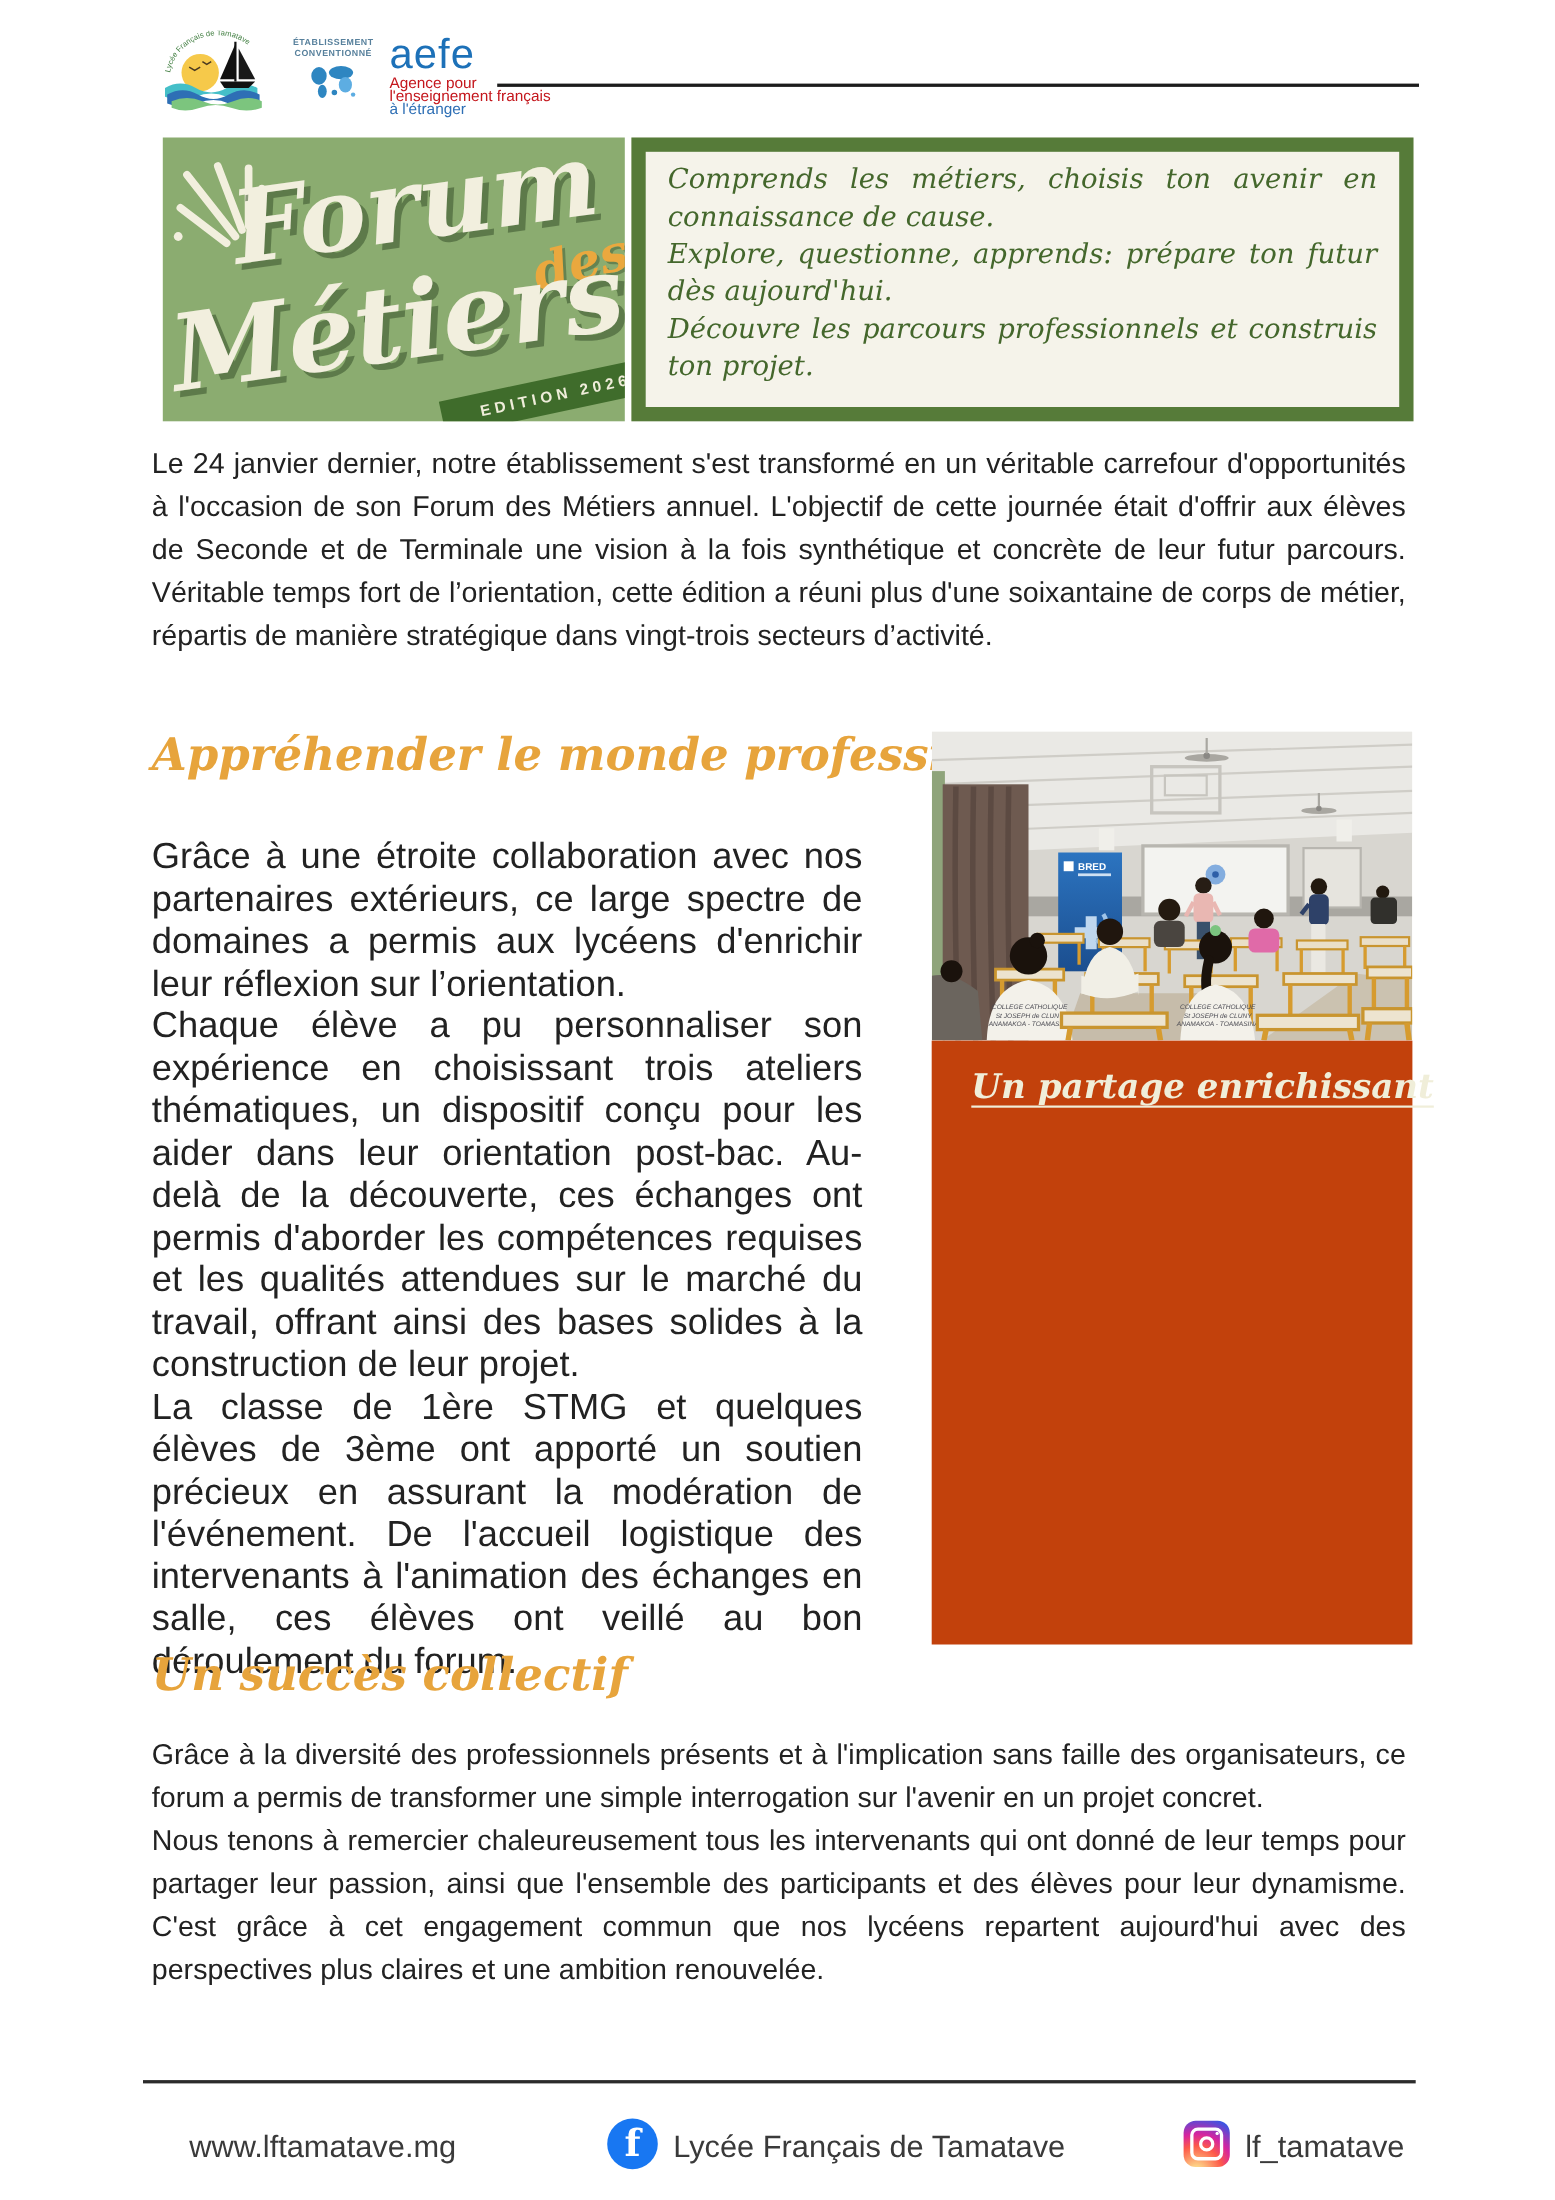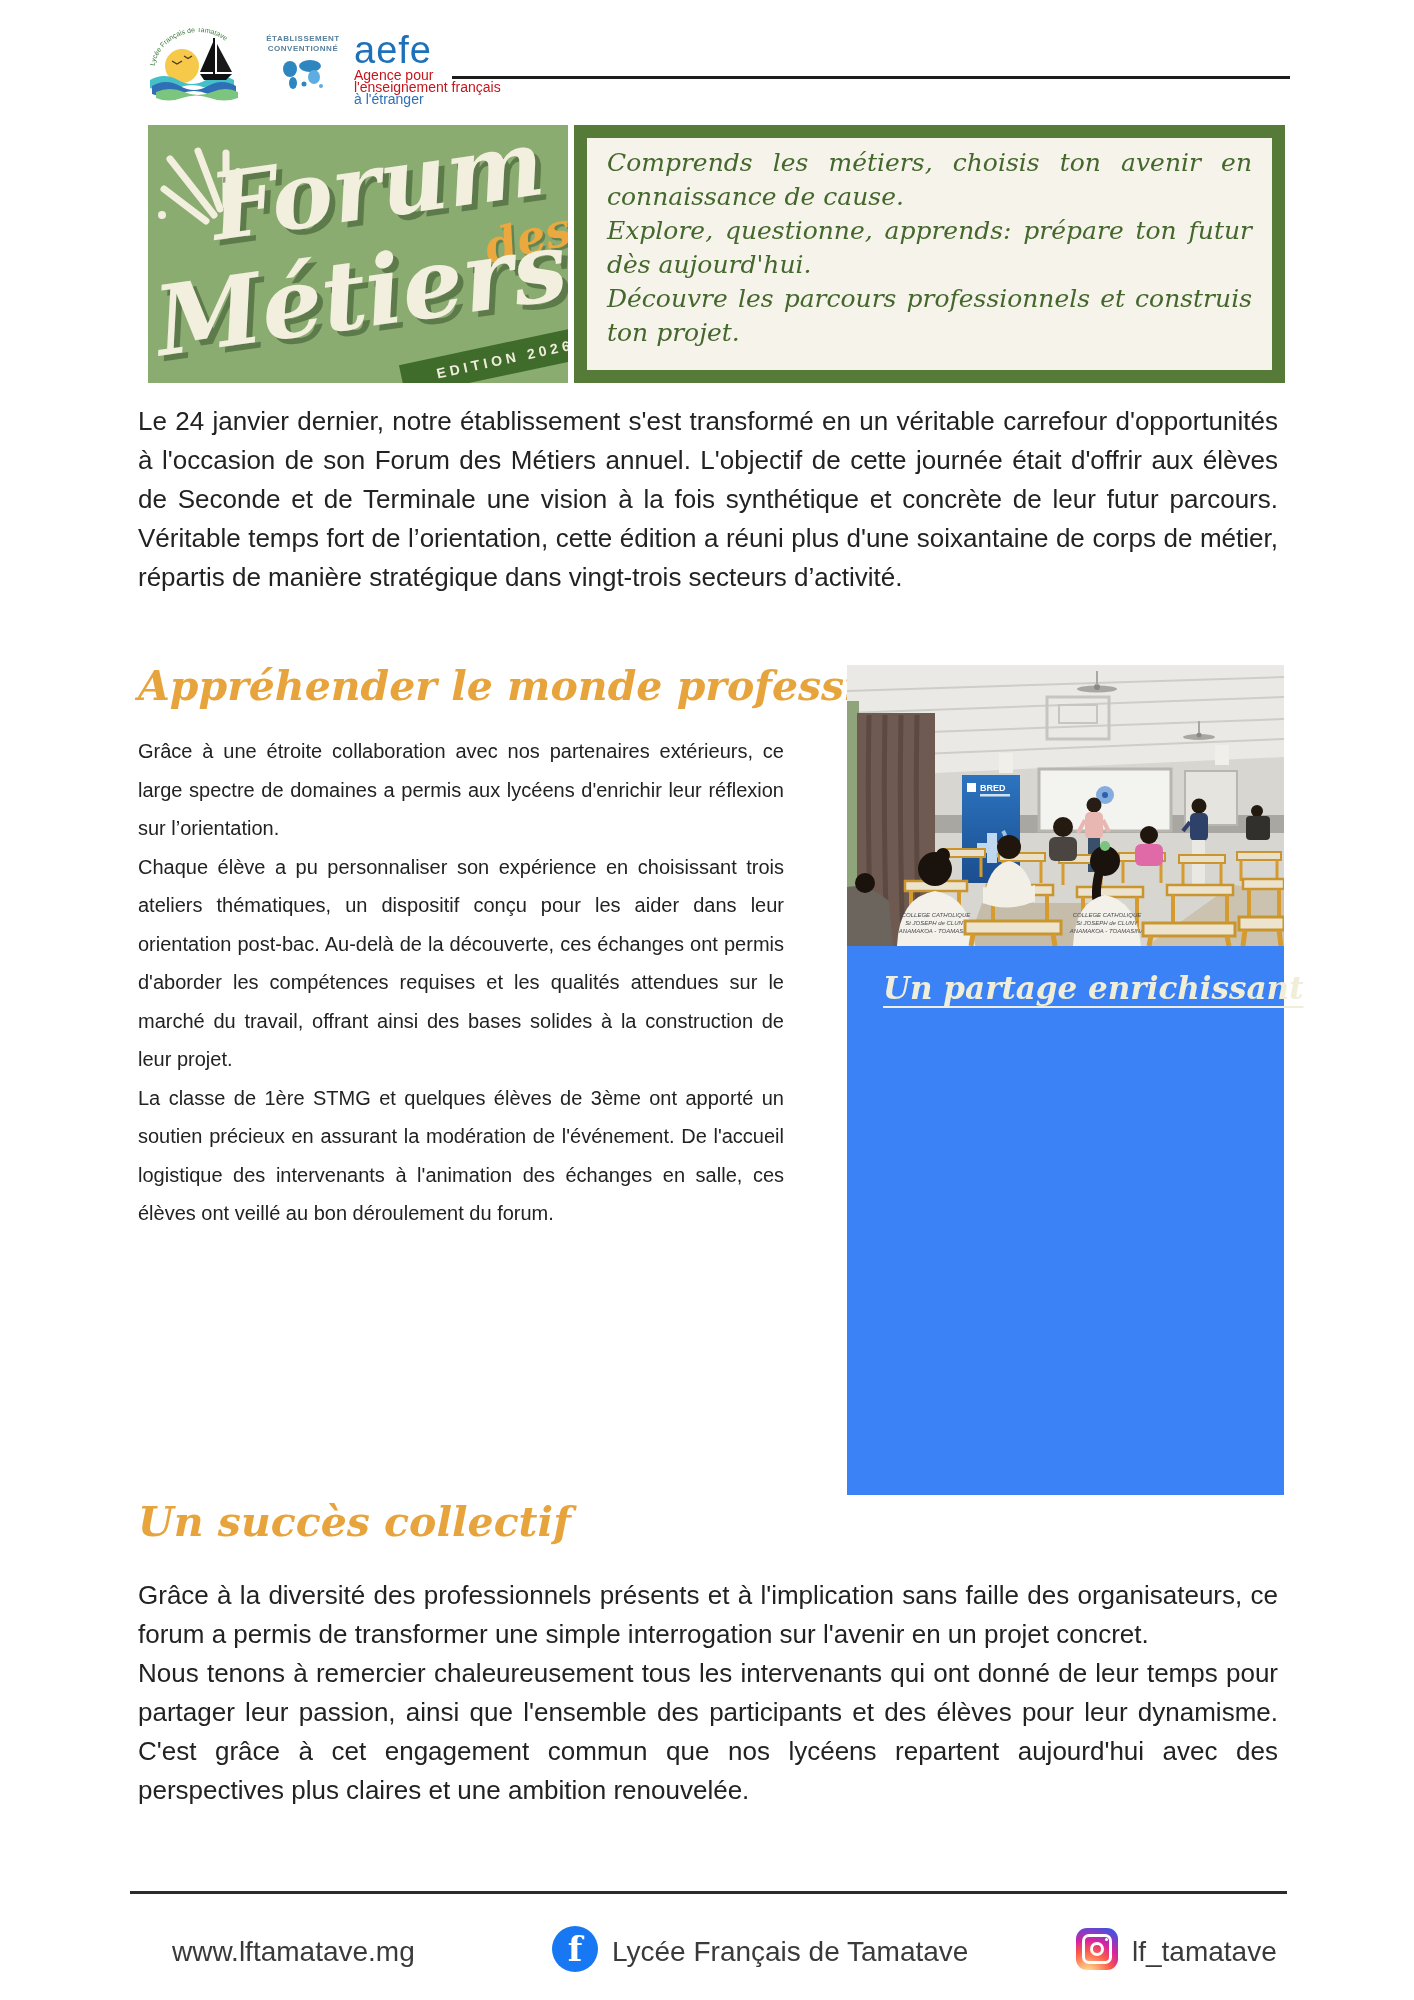--- a/index.html
+++ b/index.html
@@ -34,30 +34,30 @@
   .quotebox p{margin:0;font-family:"DejaVu Serif","Liberation Serif",serif;font-style:italic;
               font-size:25px;line-height:34px;color:#44672C;text-align:justify;}
 
   
   .intro{position:absolute;left:138px;top:402px;width:1140px;font-size:26px;line-height:39px;
          text-align:justify;color:#222;}
   .h-orange{position:absolute;font-family:"DejaVu Serif","Liberation Serif",serif;font-style:italic;
             font-weight:bold;color:#E7A43C;font-size:41px;white-space:nowrap;}
   .h1pos{left:138px;top:662px;}
   .h2pos{left:138px;top:1498px;}
-  .leftcol{position:absolute;left:138px;top:732px;width:646px;font-size:20px;line-height:38.5px;
+  .leftcol{position:absolute;left:138px;top:759px;width:646px;font-size:33px;line-height:38.5px;
            text-align:justify;color:#222;}
   .leftcol p{margin:0;}
   .finalcol{position:absolute;left:138px;top:1576px;width:1140px;font-size:26px;line-height:39px;
             text-align:justify;color:#222;}
   .finalcol p{margin:0;}
 
   
   .photo{position:absolute;left:847px;top:665px;width:437px;height:281px;overflow:hidden;}
-  .greenbox{position:absolute;left:847px;top:946px;width:437px;height:549px;background:#3b82f6;
+  .greenbox{position:absolute;left:847px;top:946px;width:437px;height:549px;background:#c2410c;
             box-sizing:border-box;padding:24px 36px 0 36px;}
   .greenbox .gb-h{font-family:"DejaVu Serif","Liberation Serif",serif;font-style:italic;font-weight:bold;
             font-size:31px;color:#F0EED9;text-decoration:underline;text-underline-offset:7px;
             text-decoration-thickness:2px;white-space:nowrap;}
   .greenbox .gb-t{margin-top:22px;font-size:25.5px;line-height:44px;color:#F3F1E2;text-align:justify;}
 
   
   .ft-line{position:absolute;left:130px;top:1891px;width:1157px;height:3px;background:#2b2b2b;}
   .ft-item{position:absolute;font-size:28px;color:#3a3a3a;}
   .ft-web{left:172px;top:1936px;}

